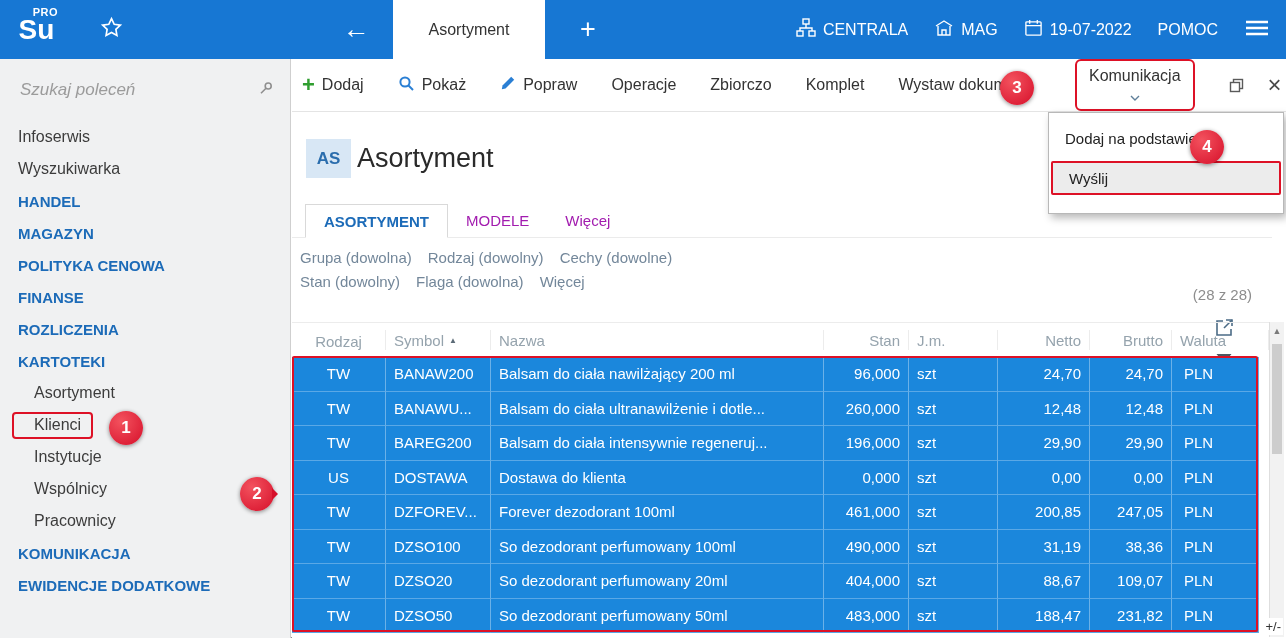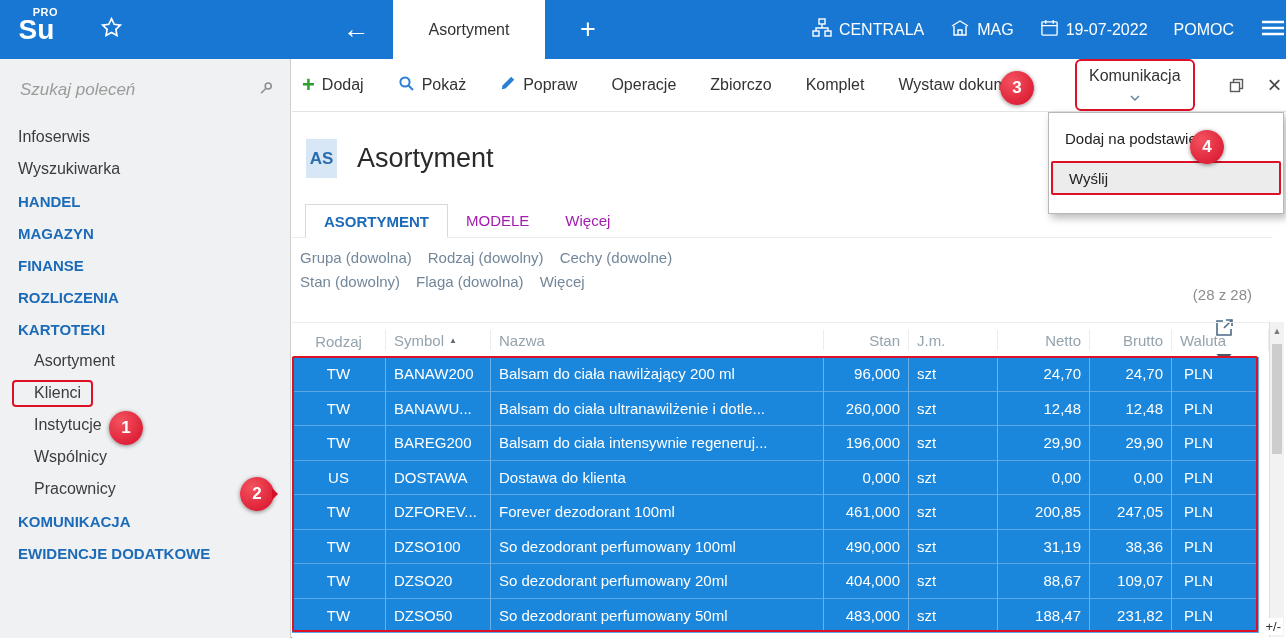--- a/index.html
+++ b/index.html
@@ -10,21 +10,21 @@
   
   .topbar { position:absolute; top:0; left:0; width:100%; height:59px; background:#1777d3; display:flex; align-items:stretch; color:#fff; z-index:20;gap:8px; }
   .logo { width:73px; position:relative; display:flex; align-items:center; justify-content:center; cursor:pointer; }
   .logo-text { font-size:28px; font-weight:bold; }
   .logo-badge { position:absolute; top:6px; right:15px; font-size:11px; font-weight:bold; letter-spacing:.5px; }
   .star-btn { width:60px; display:flex; align-items:center; justify-content:center; cursor:pointer; }
   .sp1 { width:170px; } .sp2 { flex:1; }
   .back-btn { width:58px; display:flex; align-items:center; justify-content:center; font-size:27px; cursor:pointer; }
   .tab-active { width:152px; background:#fff; color:#333; display:flex; align-items:center; justify-content:center; font-size:16px; cursor:pointer; }
   .newtab-btn { width:70px; display:flex; align-items:center; justify-content:center; font-size:27px; font-weight:300; cursor:pointer; }
-  .tb-right { display:flex; align-items:center; gap:26px; padding-right:0; }
+  .tb-right { display:flex; align-items:center; gap:26px; padding-right:16px; }
   .tb-item { display:flex; align-items:center; gap:7px; font-size:16px; cursor:pointer; white-space:nowrap; }
 
   
   .sidebar { position:absolute; top:59px; left:0; width:291px; bottom:0; background:#f0f1f2; border-right:1px solid #cfcfcf; z-index:5; }
   .search-row { height:62px; display:flex; align-items:center; padding:0 16px 0 20px; }
   .search-row input { flex:1; border:none; outline:none; background:transparent; font-family:"Liberation Sans",sans-serif; font-size:17px; color:#555; margin-right:8px; }
   .search-row input::placeholder { color:#9b9b9b; font-style:italic; }
   .side-item { height:32px; display:flex; align-items:center; padding-left:18px; font-size:16px; color:#3c3c3c; cursor:pointer; white-space:nowrap; }
   .side-item.section { color:#1c6bb8; font-weight:bold; font-size:15px; }
   .side-item.subitem { padding-left:34px; }
@@ -33,21 +33,21 @@
   
   .main { position:absolute; left:292px; top:59px; right:0; bottom:0; background:#fff; }
   .toolbar { position:absolute; top:0; left:0; right:0; height:53px; display:flex; align-items:center; padding:0 14px 0 10px; gap:34px; border-bottom:1px solid #e4e4e4; }
   .tool-item { display:flex; align-items:center; gap:7px; font-size:16px; color:#333; cursor:pointer; white-space:nowrap; }
   .tool-item .plus { color:#2f9e2f; font-size:22px; font-weight:bold; line-height:1; }
   .tool-item.komunikacja { border:2px solid #dd1126; border-radius:6px; flex-direction:column; gap:2px; padding:6px 12px 4px; margin-left:12px; }
   .win-controls { margin-left:auto; display:flex; align-items:center; gap:24px; }
   .win-close { font-size:24px; color:#4a4a4a; line-height:1; cursor:pointer; }
   .win-restore { cursor:pointer; display:flex; }
 
-  .page-badge { position:absolute; left:14px; top:80px; width:31px; height:39px; background:#d8e7f5; color:#2a6dad; font-weight:bold; font-size:17px; display:flex; align-items:center; justify-content:center; }
+  .page-badge { position:absolute; left:14px; top:80px; width:45px; height:39px; background:#d8e7f5; color:#2a6dad; font-weight:bold; font-size:17px; display:flex; align-items:center; justify-content:center; }
   .page-title { position:absolute; left:65px; top:84px; font-size:27px; color:#2a2a2a; }
 
   .tabs { position:absolute; left:0; top:145px; right:14px; height:34px; display:flex; align-items:stretch; padding-left:13px; border-bottom:1px solid #ebebeb; }
   .tab { display:flex; align-items:center; padding:0 18px; font-size:15px; color:#a21caf; cursor:pointer; }
   .tab.active { color:#1c6bb8; font-weight:bold; background:#fff; border:1px solid #d9d9d9; border-bottom:1px solid #fff; margin-bottom:-1px; }
 
   .filters { position:absolute; left:8px; top:190px; display:flex; flex-direction:column; gap:7px; font-size:15px; color:#73879a; }
   .filter-line { display:flex; gap:16px;text-align:right; }
   .filter-item { cursor:pointer; }
 
@@ -162,20 +162,23 @@
           <span>Infoserwis</span>
         </div>
         <div class="side-item item">
           <span>Wyszukiwarka</span>
         </div>
         <div class="side-item section">
           <span>HANDEL</span>
         </div>
         <div class="side-item section">
           <span>MAGAZYN</span>
+        </div>
+        <div class="side-item section">
+          <span>POLITYKA CENOWA</span>
         </div>
         <div class="side-item section">
           <span>FINANSE</span>
         </div>
         <div class="side-item section">
           <span>ROZLICZENIA</span>
         </div>
         <div class="side-item section">
           <span>KARTOTEKI</span>
         </div>

